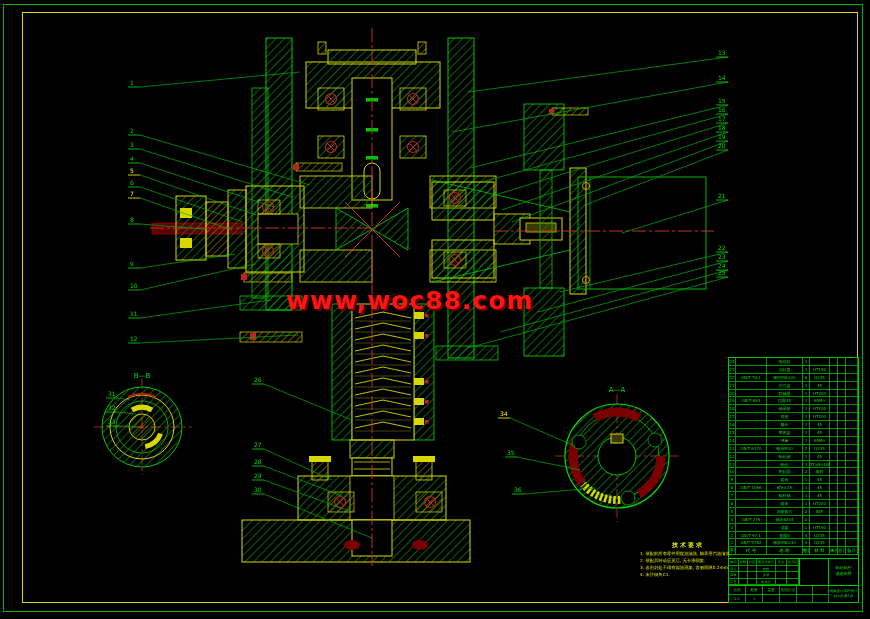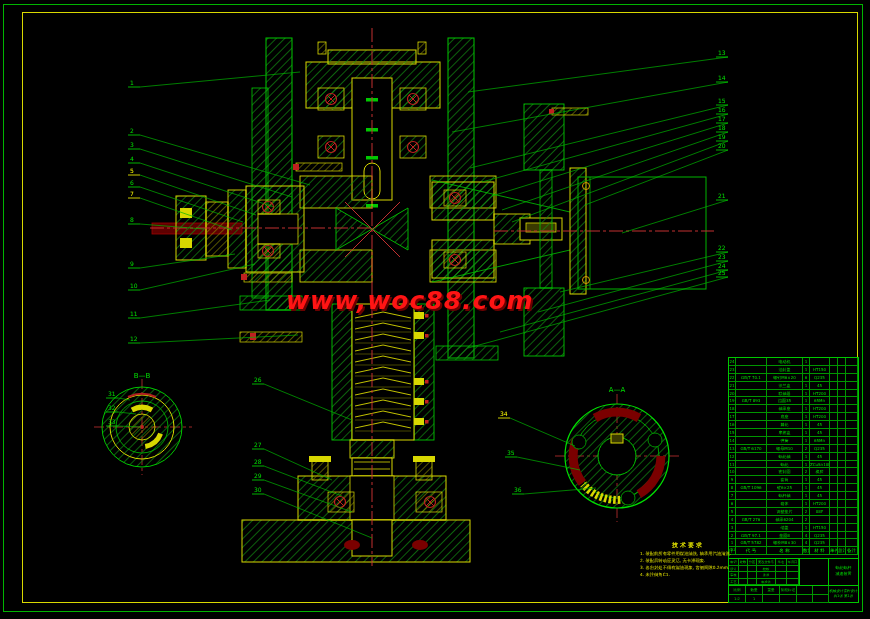--- a/index.html
+++ b/index.html
@@ -4,21 +4,21 @@
 <style>
   html,body{margin:0;padding:0;background:#000;}
   .sheet{position:relative;width:870px;height:619px;background:#000;overflow:hidden;
          font-family:"DejaVu Sans",sans-serif;}
   .green-frame{position:absolute;left:3px;top:4px;width:858px;height:606px;
                border:1px solid #00B400;}
   .yellow-frame{position:absolute;left:22px;top:12px;width:834px;height:589px;
                 border:1px solid #D8D800;}
   svg{position:absolute;left:0;top:0;}
   .watermark{position:absolute;left:286px;top:286px;font-size:25px;font-weight:bold;
-             color:#FF1414;text-shadow:2px 2px 0 #6A0000;letter-spacing:1px;z-index:30;font-style:italic;}
+             color:#FF1414;text-shadow:2px 2px 0 #6A0000;letter-spacing:1px;z-index:30;}
   
   .bom{position:absolute;left:728px;top:357px;width:129px;height:201px;z-index:20;
        display:grid;grid-template-columns:7px 31px 36px 7px 20px 8px 8px 1fr;
        grid-auto-rows:7.9px;border:1px solid #00C800;background:#000;}
   .bom div{border-right:1px solid #009600;border-bottom:1px solid #009600;
            font-size:4px;line-height:7.5px;color:#00E000;overflow:hidden;
            white-space:nowrap;text-align:center;}
   .bom .hdr{font-size:4.5px;color:#00FF00;}
   
   .tb{position:absolute;left:728px;top:558px;width:129px;height:43px;z-index:20;

